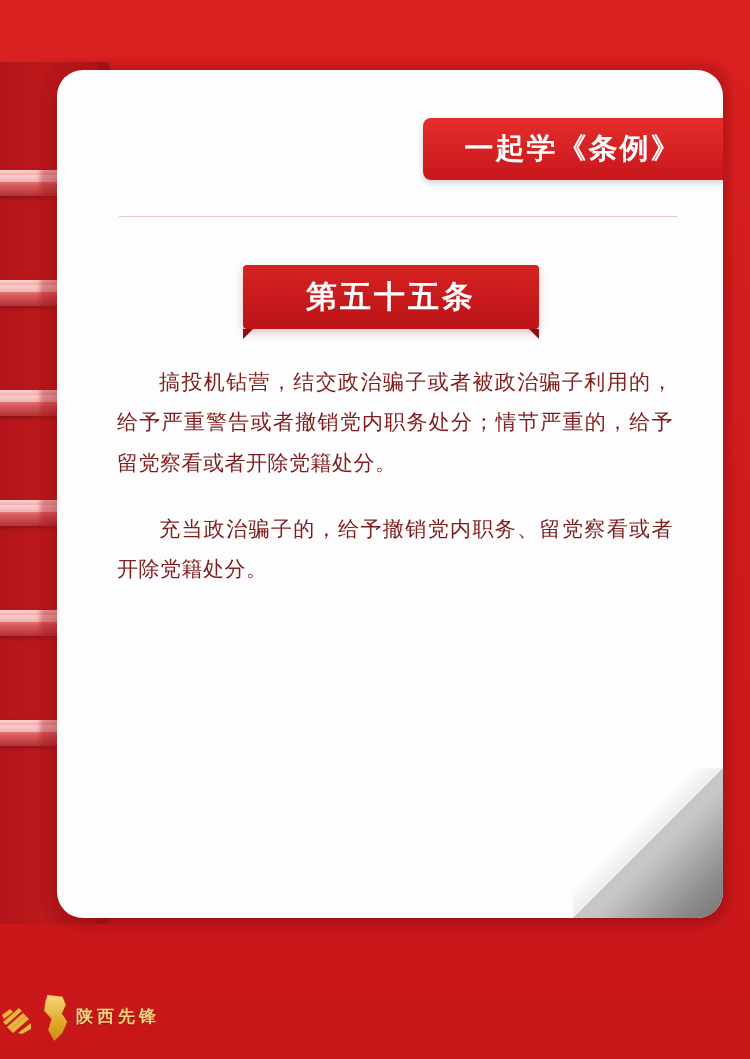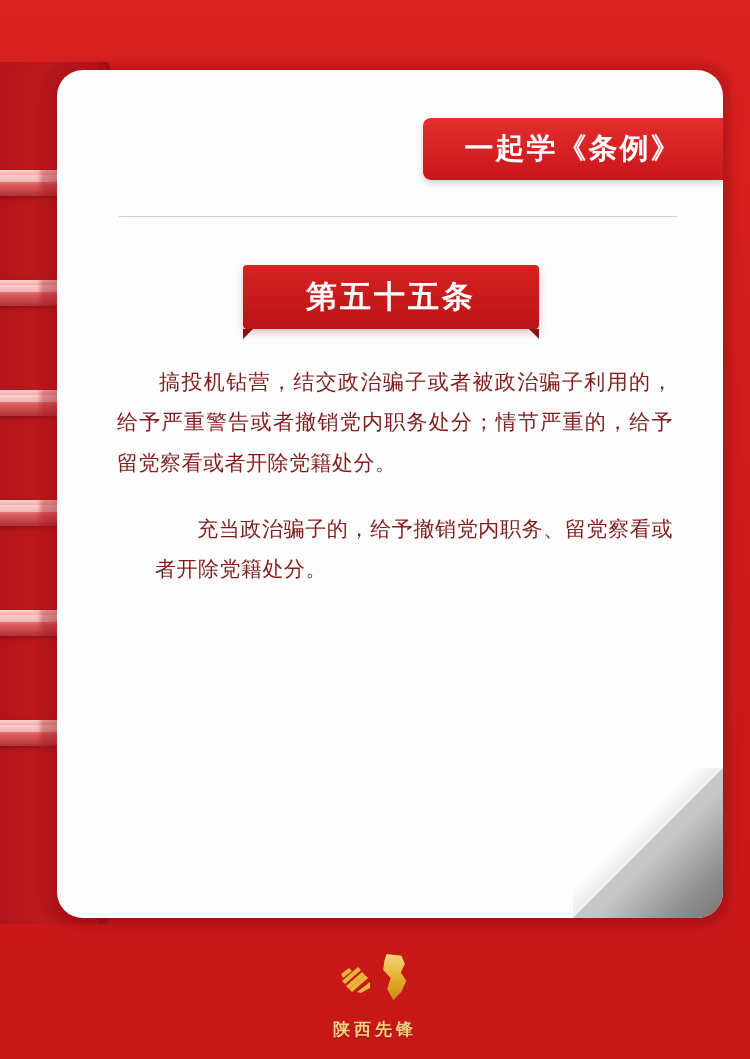--- a/index.html
+++ b/index.html
@@ -166,21 +166,21 @@
     color: #7f1d1d;
     font-size: 21px;
     line-height: 1.92;
     letter-spacing: 0.5px;
     text-align: justify;
   }
   .body-text p {
     margin: 0 0 26px 0;
     text-indent: 2em;
   }
-  .body-text p:last-child { margin-bottom: 0; margin-left: 38px; }
+  .body-text p:last-child { margin-bottom: 0; }
 
   
   .curl {
     position: absolute;
     right: 0;
     bottom: 0;
     width: 150px;
     height: 150px;
     overflow: hidden;
   }
@@ -204,23 +204,23 @@
     height: 150px;
     background: linear-gradient(315deg, rgba(255,255,255,0) 42%, rgba(0,0,0,0.06) 52%, rgba(0,0,0,0) 60%);
   }
 
   
   .footer {
     position: absolute;
     left: 0; right: 0;
     bottom: 18px;
     display: flex;
-    flex-direction: column;
+    flex-direction: row;
     align-items: center;
-    gap: 18px;
+    gap: 4px;
   }
   .logo-row {
     display: flex;
     align-items: flex-end;
     justify-content: center;
     gap: 4px;
     height: 50px;
   }
   .emblem {
     width: 34px; height: 34px;

